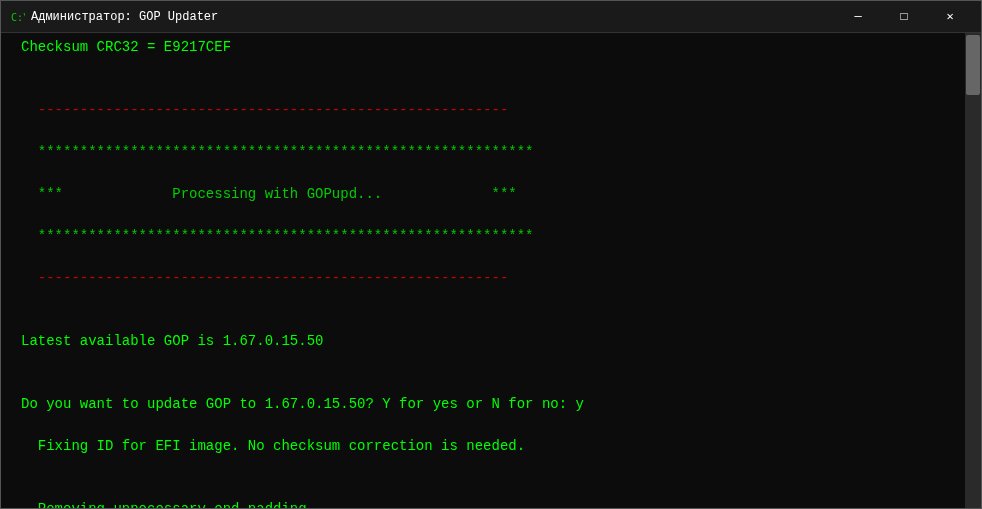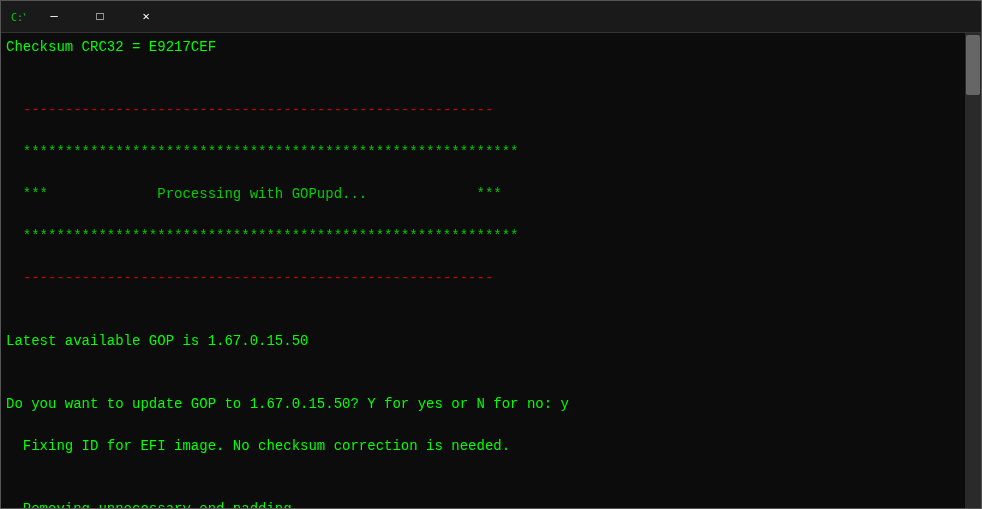--- a/index.html
+++ b/index.html
@@ -67,21 +67,21 @@
       flex: 1;
       overflow: hidden;
     }
 
     .terminal {
       flex: 1;
       background: #0c0c0c;
       color: #00ff00;
       font-size: 14px;
       font-family: 'Courier New', Courier, monospace;
-      padding: 4px 5px;
+      padding: 4px 20px;
       overflow-y: auto;
       line-height: 1.5;
     }
 
     .scrollbar {
       width: 16px;
       background: #2a2a2a;
       display: flex;
       flex-direction: column;
       flex-shrink: 0;
@@ -113,20 +113,21 @@
 
 <div class="window">
 
   <div class="titlebar">
     <div class="titlebar-icon">
       <svg width="16" height="16" viewBox="0 0 16 16">
         <rect width="16" height="16" fill="#1a1a1a"></rect>
         <text x="2" y="12" font-size="10" fill="#00cc00" font-family="monospace">C:\</text>
       </svg>
     </div>
+    <span class="titlebar-title">Администратор: GOP Updater</span>
     <div class="titlebar-buttons">
       <div class="titlebar-btn">—</div>
       <div class="titlebar-btn">□</div>
       <div class="titlebar-btn close">✕</div>
     </div>
   </div>
 
   <div class="content-area">
     <div class="terminal">
       

